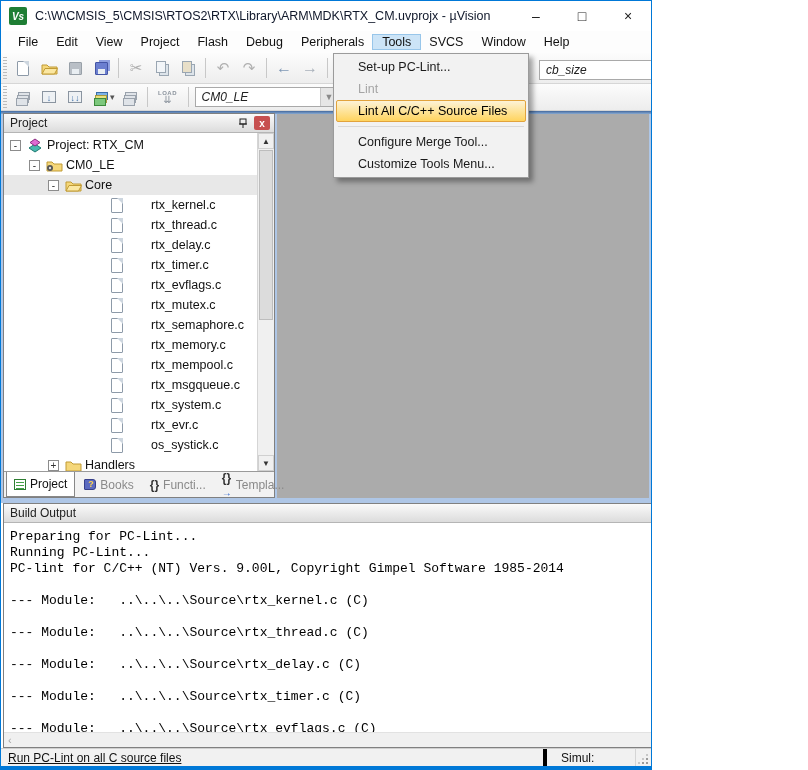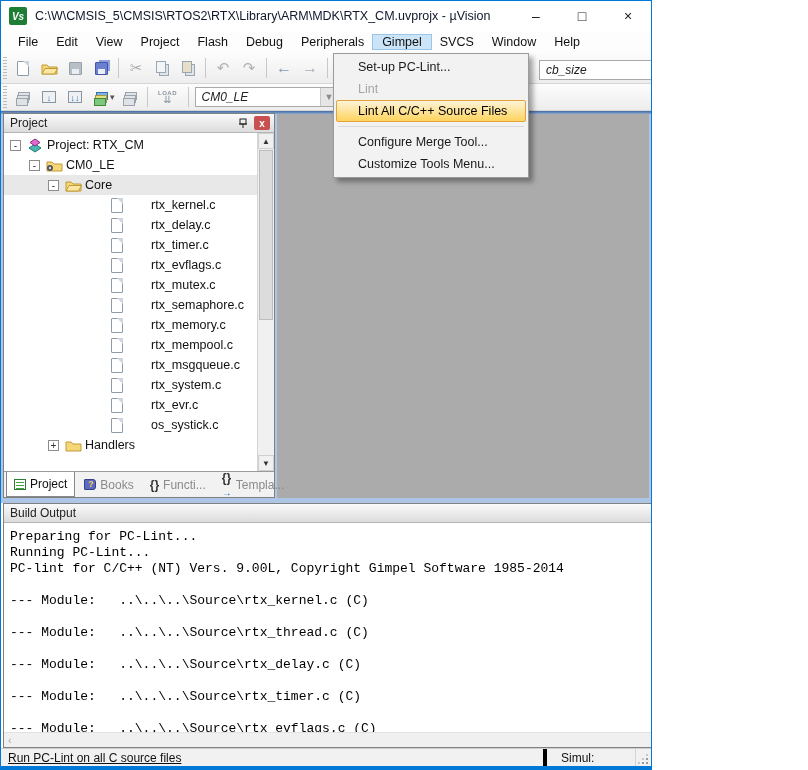--- a/index.html
+++ b/index.html
@@ -175,21 +175,21 @@
   </div>
 
   <div class="menubar">
     <span class="menu-item">File</span>
     <span class="menu-item">Edit</span>
     <span class="menu-item">View</span>
     <span class="menu-item">Project</span>
     <span class="menu-item">Flash</span>
     <span class="menu-item">Debug</span>
     <span class="menu-item">Peripherals</span>
-    <span class="menu-item active">Gimpel</span>
+    <span class="menu-item active">Tools</span>
     <span class="menu-item">SVCS</span>
     <span class="menu-item">Window</span>
     <span class="menu-item">Help</span>
   </div>
 
   <div class="toolbar toolbar1">
     <span class="tb-grip"></span>
     <span class="tb-btn">
         <span class="page-ic"></span>
       </span>
@@ -350,20 +350,27 @@
               </svg>
           </span>
           <span class="tlabel">Core</span>
         </div>
         <div class="trow l3">
           <span class="exp-sp"></span>
             <span class="tico">
               <span class="page-ic"></span>
             </span>
           <span class="tlabel">rtx_kernel.c</span>
+        </div>
+        <div class="trow l3">
+          <span class="exp-sp"></span>
+            <span class="tico">
+              <span class="page-ic"></span>
+            </span>
+          <span class="tlabel">rtx_thread.c</span>
         </div>
         <div class="trow l3">
           <span class="exp-sp"></span>
             <span class="tico">
               <span class="page-ic"></span>
             </span>
           <span class="tlabel">rtx_delay.c</span>
         </div>
         <div class="trow l3">
           <span class="exp-sp"></span>

